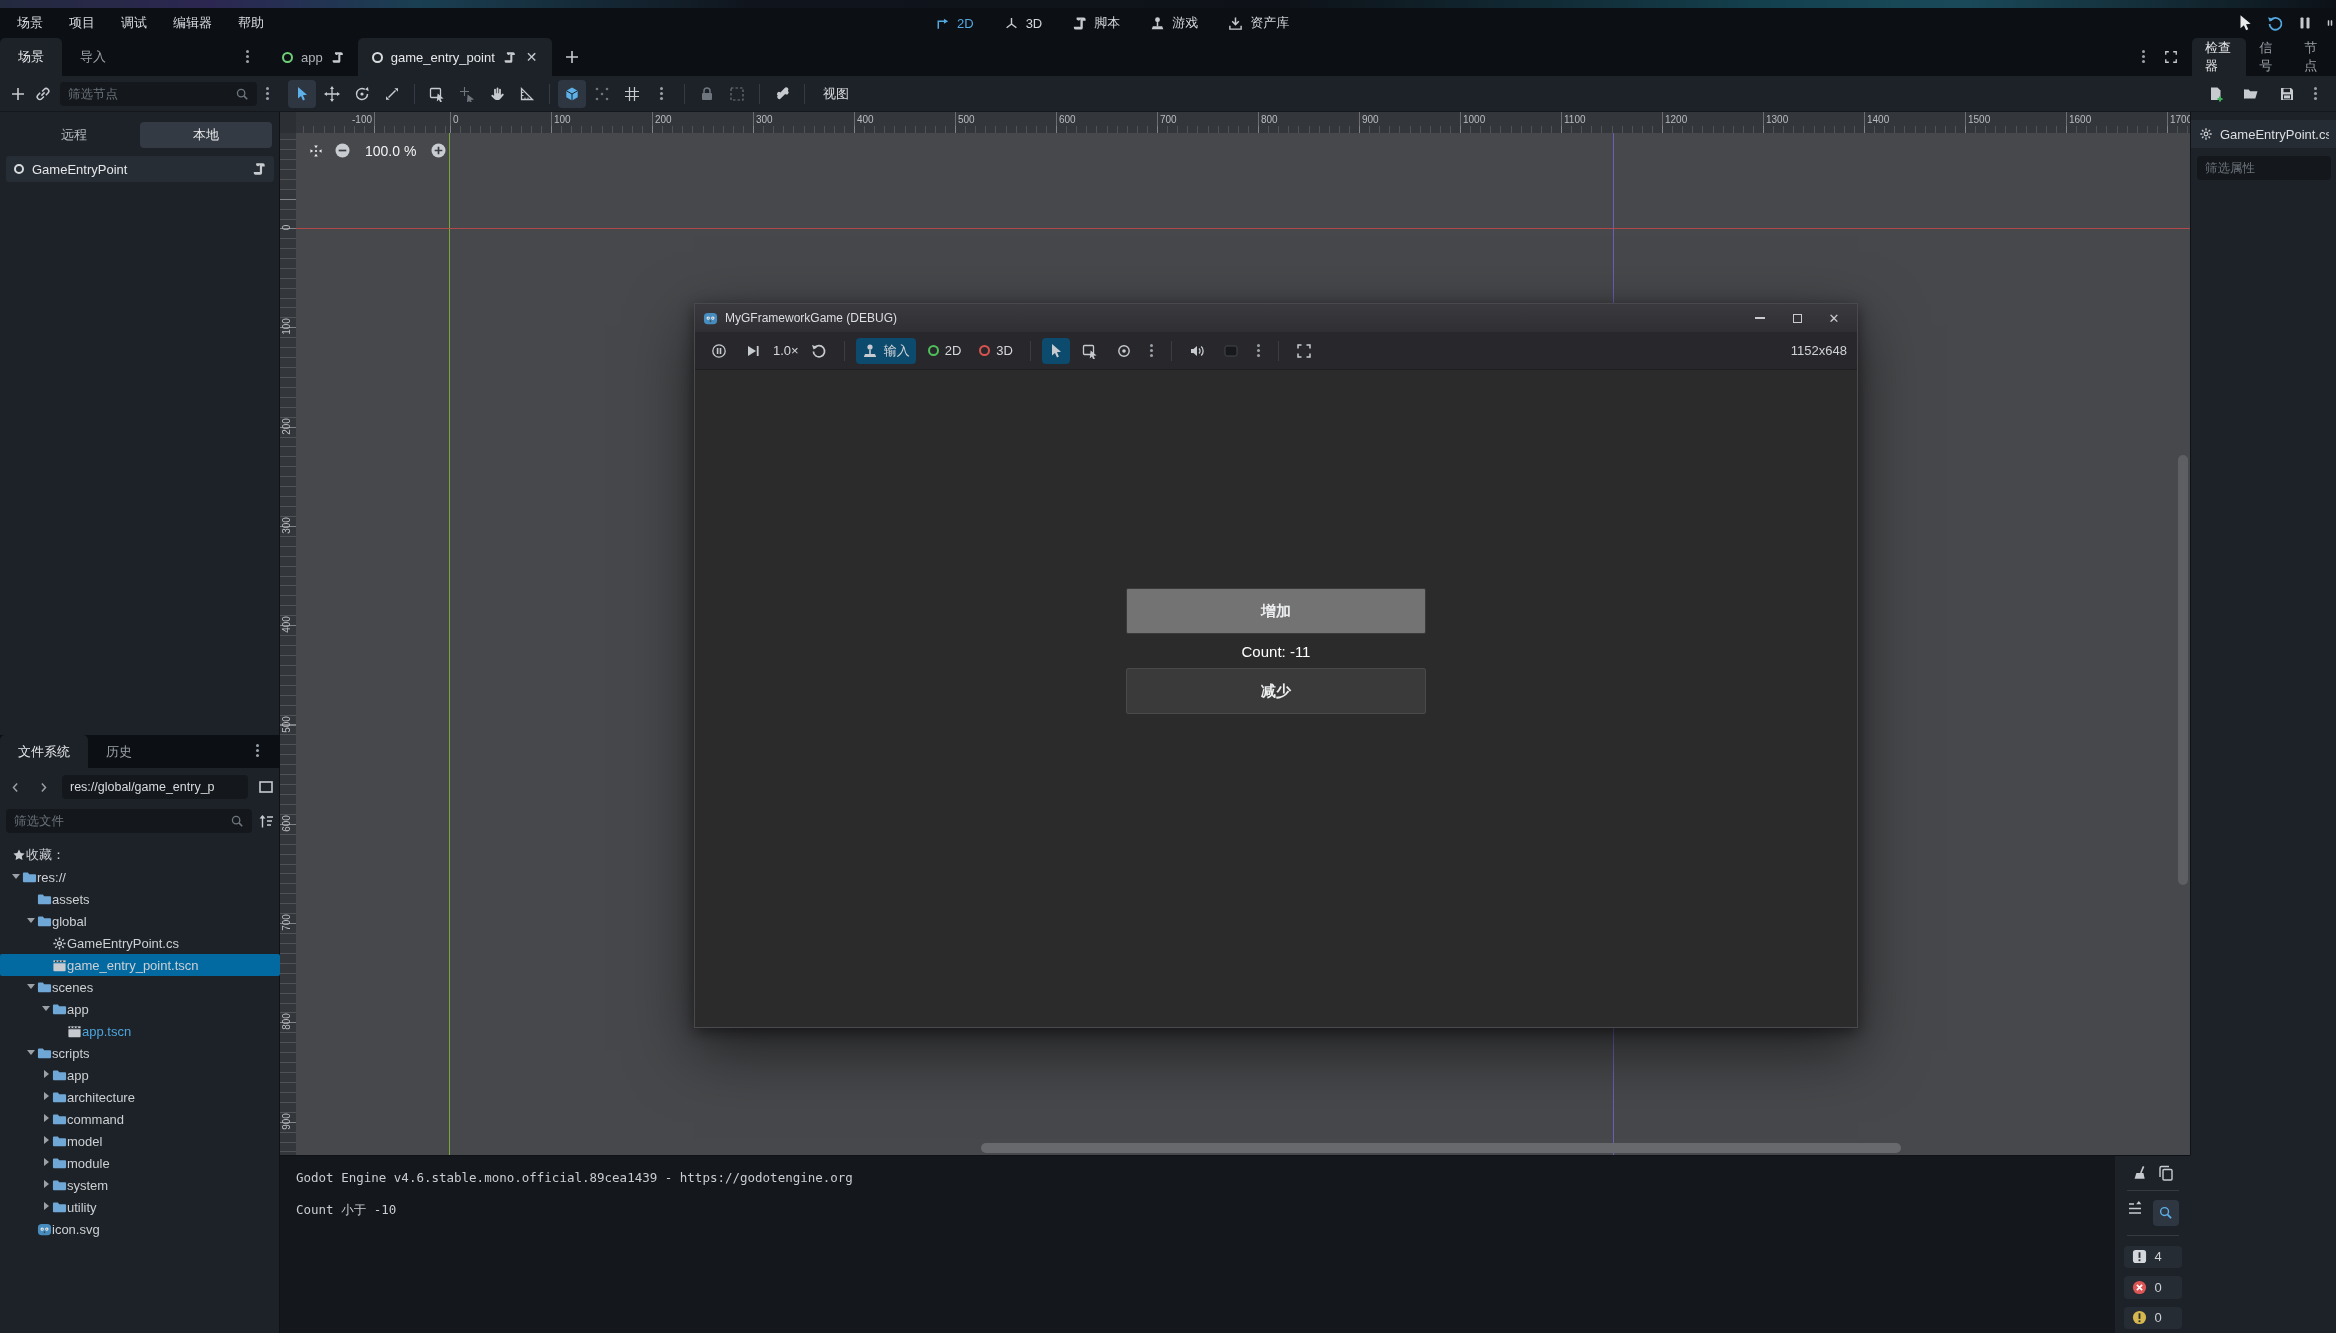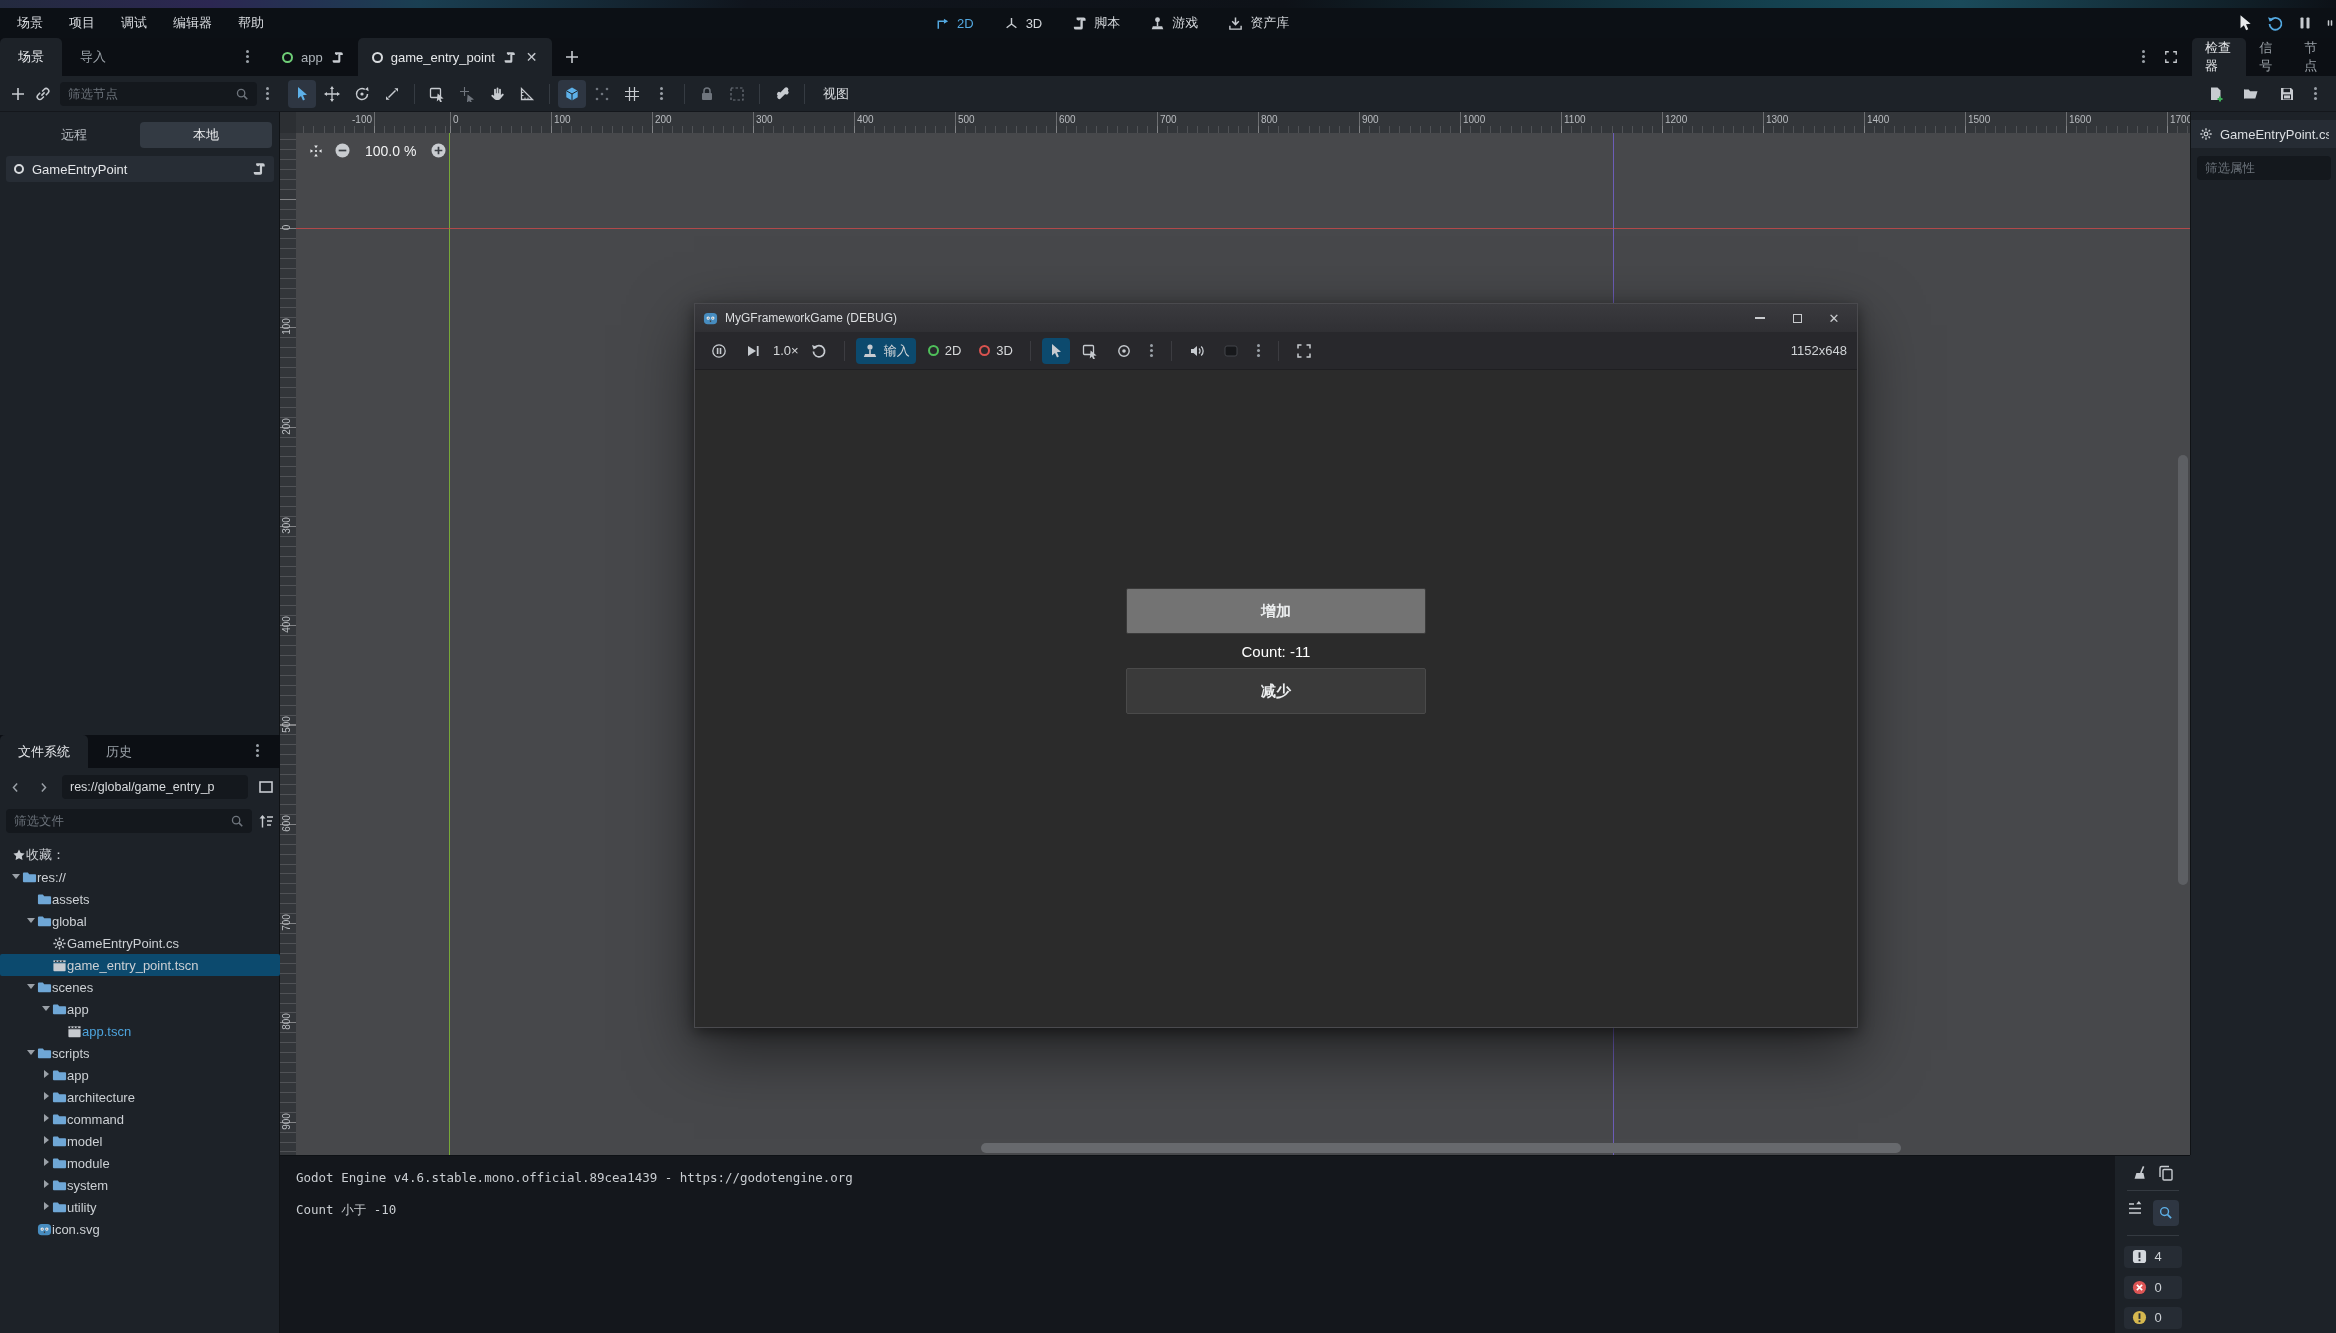--- a/index.html
+++ b/index.html
@@ -80,21 +80,21 @@
   #fs-tabstrip .dtab { height:33px; }
   #fs-grip { position:absolute; left:256px; top:8px; }
   #fs-nav { left:0; top:772px; width:280px; height:30px; padding:0 6px; gap:10px; }
   .nav-arrow { width:18px; height:24px; display:flex; align-items:center; justify-content:center; color:#9aa0a7; }
   #fs-path { flex:1; height:24px; background:#14181d; border-radius:4px; color:#d8dbde; font-size:12.5px;
     padding:0 8px; display:flex; align-items:center; white-space:nowrap; overflow:hidden; }
   #fs-filter { left:0; top:806px; width:280px; height:30px; padding:0 6px; gap:6px; }
   #fs-tree { left:0; top:844px; width:280px; bottom:0; overflow:hidden; }
   .trow { height:22px; display:flex; align-items:center; gap:0; padding-right:4px; border-radius:2px; }
   .trow .label { white-space:nowrap; overflow:hidden; color:#ccd0d4; }
-  .trow.selected { background:#0c4a6e; }
+  .trow.selected { background:#0369a1; }
   .trow.accent .label { color:#4da4dd; }
   .chev { width:12px; height:12px; position:relative; flex:0 0 auto; }
   .chev.down::before { content:""; position:absolute; left:2px; top:3px; border:4px solid transparent; border-top:5px solid #9aa0a7; }
   .chev.right::before { content:""; position:absolute; left:4px; top:1px; border:4px solid transparent; border-left:5px solid #9aa0a7; }
   .fold { color:#6fa7d6; }
 
   
   #canvas { left:280px; top:112px; width:1910px; height:1043px; background:#47484b; overflow:hidden; }
   #hruler { position:absolute; left:16px; top:0; right:0; height:21px; background:#33363a;
     background-image:

